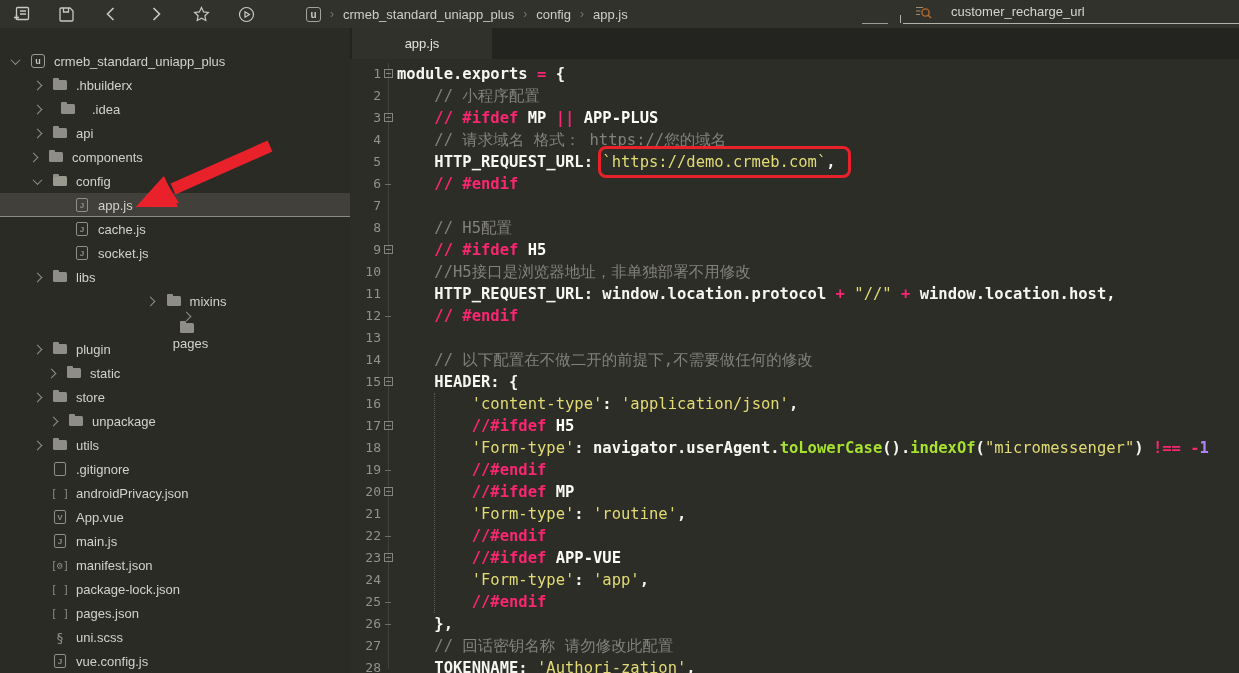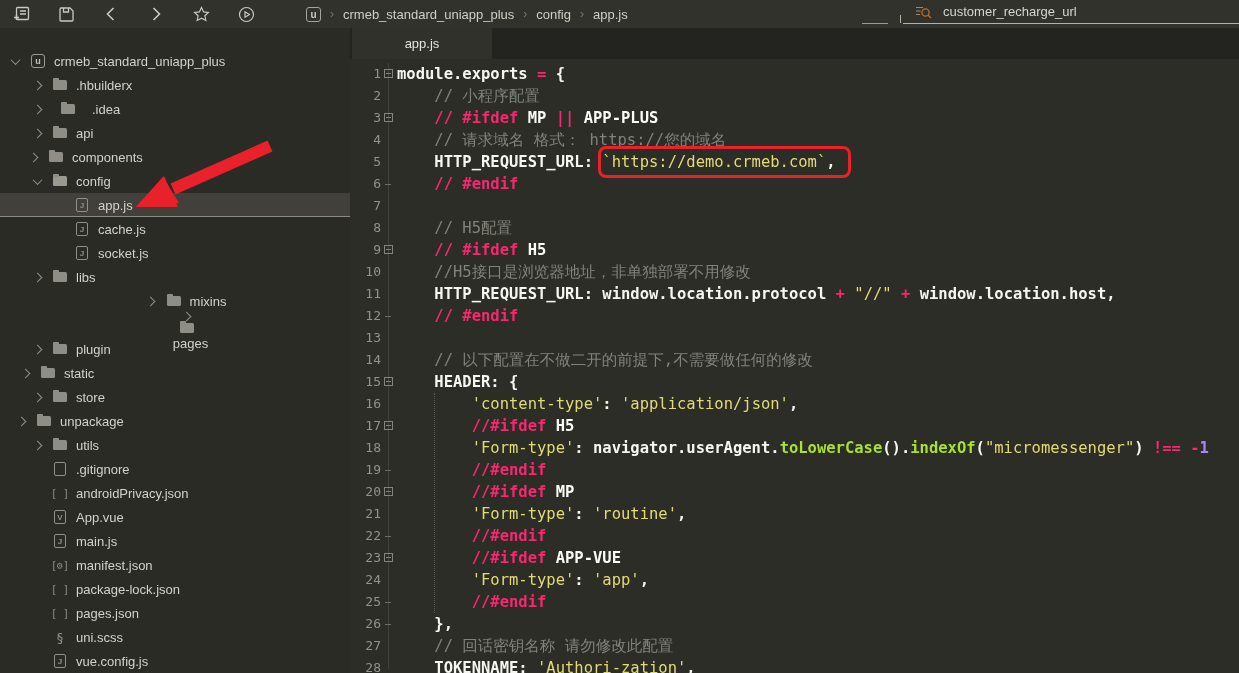--- a/index.html
+++ b/index.html
@@ -16,21 +16,21 @@
   .crumb { display:flex; align-items:center; margin-left:24px; font-size:13px; color:#cfcfc9; }
   .crumb-logo { width:15px; height:15px; border:1.5px solid #a3a39c; border-radius:3px;
                 display:flex; align-items:center; justify-content:center;
                 font-size:10px; font-weight:bold; color:#c9c9c2; }
   .crumb-sep { color:#77776f; margin:0 9px; font-size:12px; }
   .crumb-item { white-space:nowrap; }
 
   .searchbox { position:absolute; left:903px; top:0; width:336px; height:24px;
                border-bottom:1px solid #b2b2ab; display:flex; align-items:center; padding-left:12px; }
   .search-tick { position:absolute; left:-3px; bottom:0; width:1px; height:8px; background:#b2b2ab; }
-  .search-text { margin-left:10px; font-size:13px; color:#d6d6d0; }
+  .search-text { margin-left:18px; font-size:13px; color:#d6d6d0; }
   .strip-artifact { position:absolute; left:862px; top:23px; width:26px; height:1px; background:#9b9b94; }
 
   
   .sidebar { position:absolute; left:0; top:28px; width:350px; height:645px; background:#2b2b26; }
   .tree { position:absolute; left:0; top:21px; right:0; }
   .tree-row { height:24px; display:flex; align-items:center; font-size:13px;
               color:#d2d2cb; cursor:pointer; white-space:nowrap; }
   .tree-row.selected { background:#41403a; box-shadow: inset 0 -1px 0 rgba(190,190,180,.6); }
   .chev-wrap { width:14px; margin-right:8px; display:flex; align-items:center; justify-content:center; }
   .chev { width:7px; height:7px; border:solid #90908a; border-width:0 1.5px 1.5px 0; display:inline-block; }
@@ -255,39 +255,39 @@
       </div>
       <div class="tree-row" style="padding-left: 30px;">
         <span class="chev-wrap">
           <i class="chev right"></i>
         </span>
         <span class="ficon icon-folder">
           <i></i>
         </span>
         <span class="tree-label">plugin</span>
       </div>
-      <div class="tree-row" style="padding-left: 18px;">
+      <div class="tree-row" style="padding-left: 44px;">
         <span class="chev-wrap">
           <i class="chev right"></i>
         </span>
         <span class="ficon icon-folder">
           <i></i>
         </span>
         <span class="tree-label">static</span>
       </div>
       <div class="tree-row" style="padding-left: 30px;">
         <span class="chev-wrap">
           <i class="chev right"></i>
         </span>
         <span class="ficon icon-folder">
           <i></i>
         </span>
         <span class="tree-label">store</span>
       </div>
-      <div class="tree-row" style="padding-left: 14px;">
+      <div class="tree-row" style="padding-left: 46px;">
         <span class="chev-wrap">
           <i class="chev right"></i>
         </span>
         <span class="ficon icon-folder">
           <i></i>
         </span>
         <span class="tree-label">unpackage</span>
       </div>
       <div class="tree-row" style="padding-left: 30px;">
         <span class="chev-wrap">

